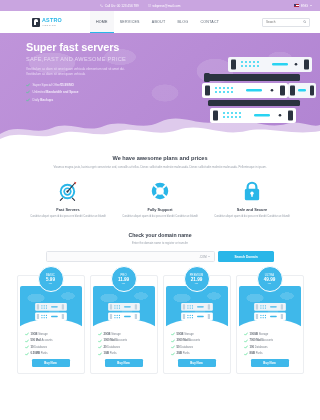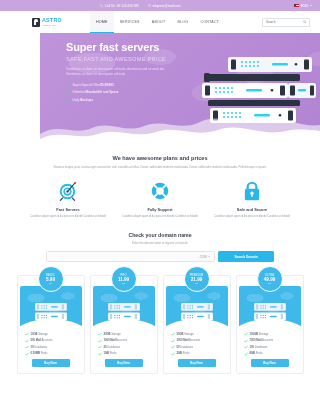--- a/index.html
+++ b/index.html
@@ -96,21 +96,20 @@
     width: 100%; font-family: inherit; background: transparent;
   }
   .search-ico { width: 3.4px; height: 3.4px; flex: none; }
 
   
   .hero {
     position: relative;
     height: 112px;
     background: #0369a1;
     overflow: hidden;
-    margin-left: 40px;
   }
   .hero-map {
     position: absolute; inset: 0;
     background:
       radial-gradient(ellipse 38px 17px at 52px 30px, rgba(255,255,255,.14) 60%, transparent 62%),
       radial-gradient(ellipse 26px 13px at 120px 24px, rgba(255,255,255,.12) 60%, transparent 62%),
       radial-gradient(ellipse 30px 20px at 215px 38px, rgba(255,255,255,.13) 60%, transparent 62%),
       radial-gradient(ellipse 20px 12px at 280px 26px, rgba(255,255,255,.11) 60%, transparent 62%),
       radial-gradient(ellipse 22px 14px at 165px 60px, rgba(255,255,255,.10) 60%, transparent 62%),
       linear-gradient(135deg,#bf94da 0%,#b184d2 100%);

